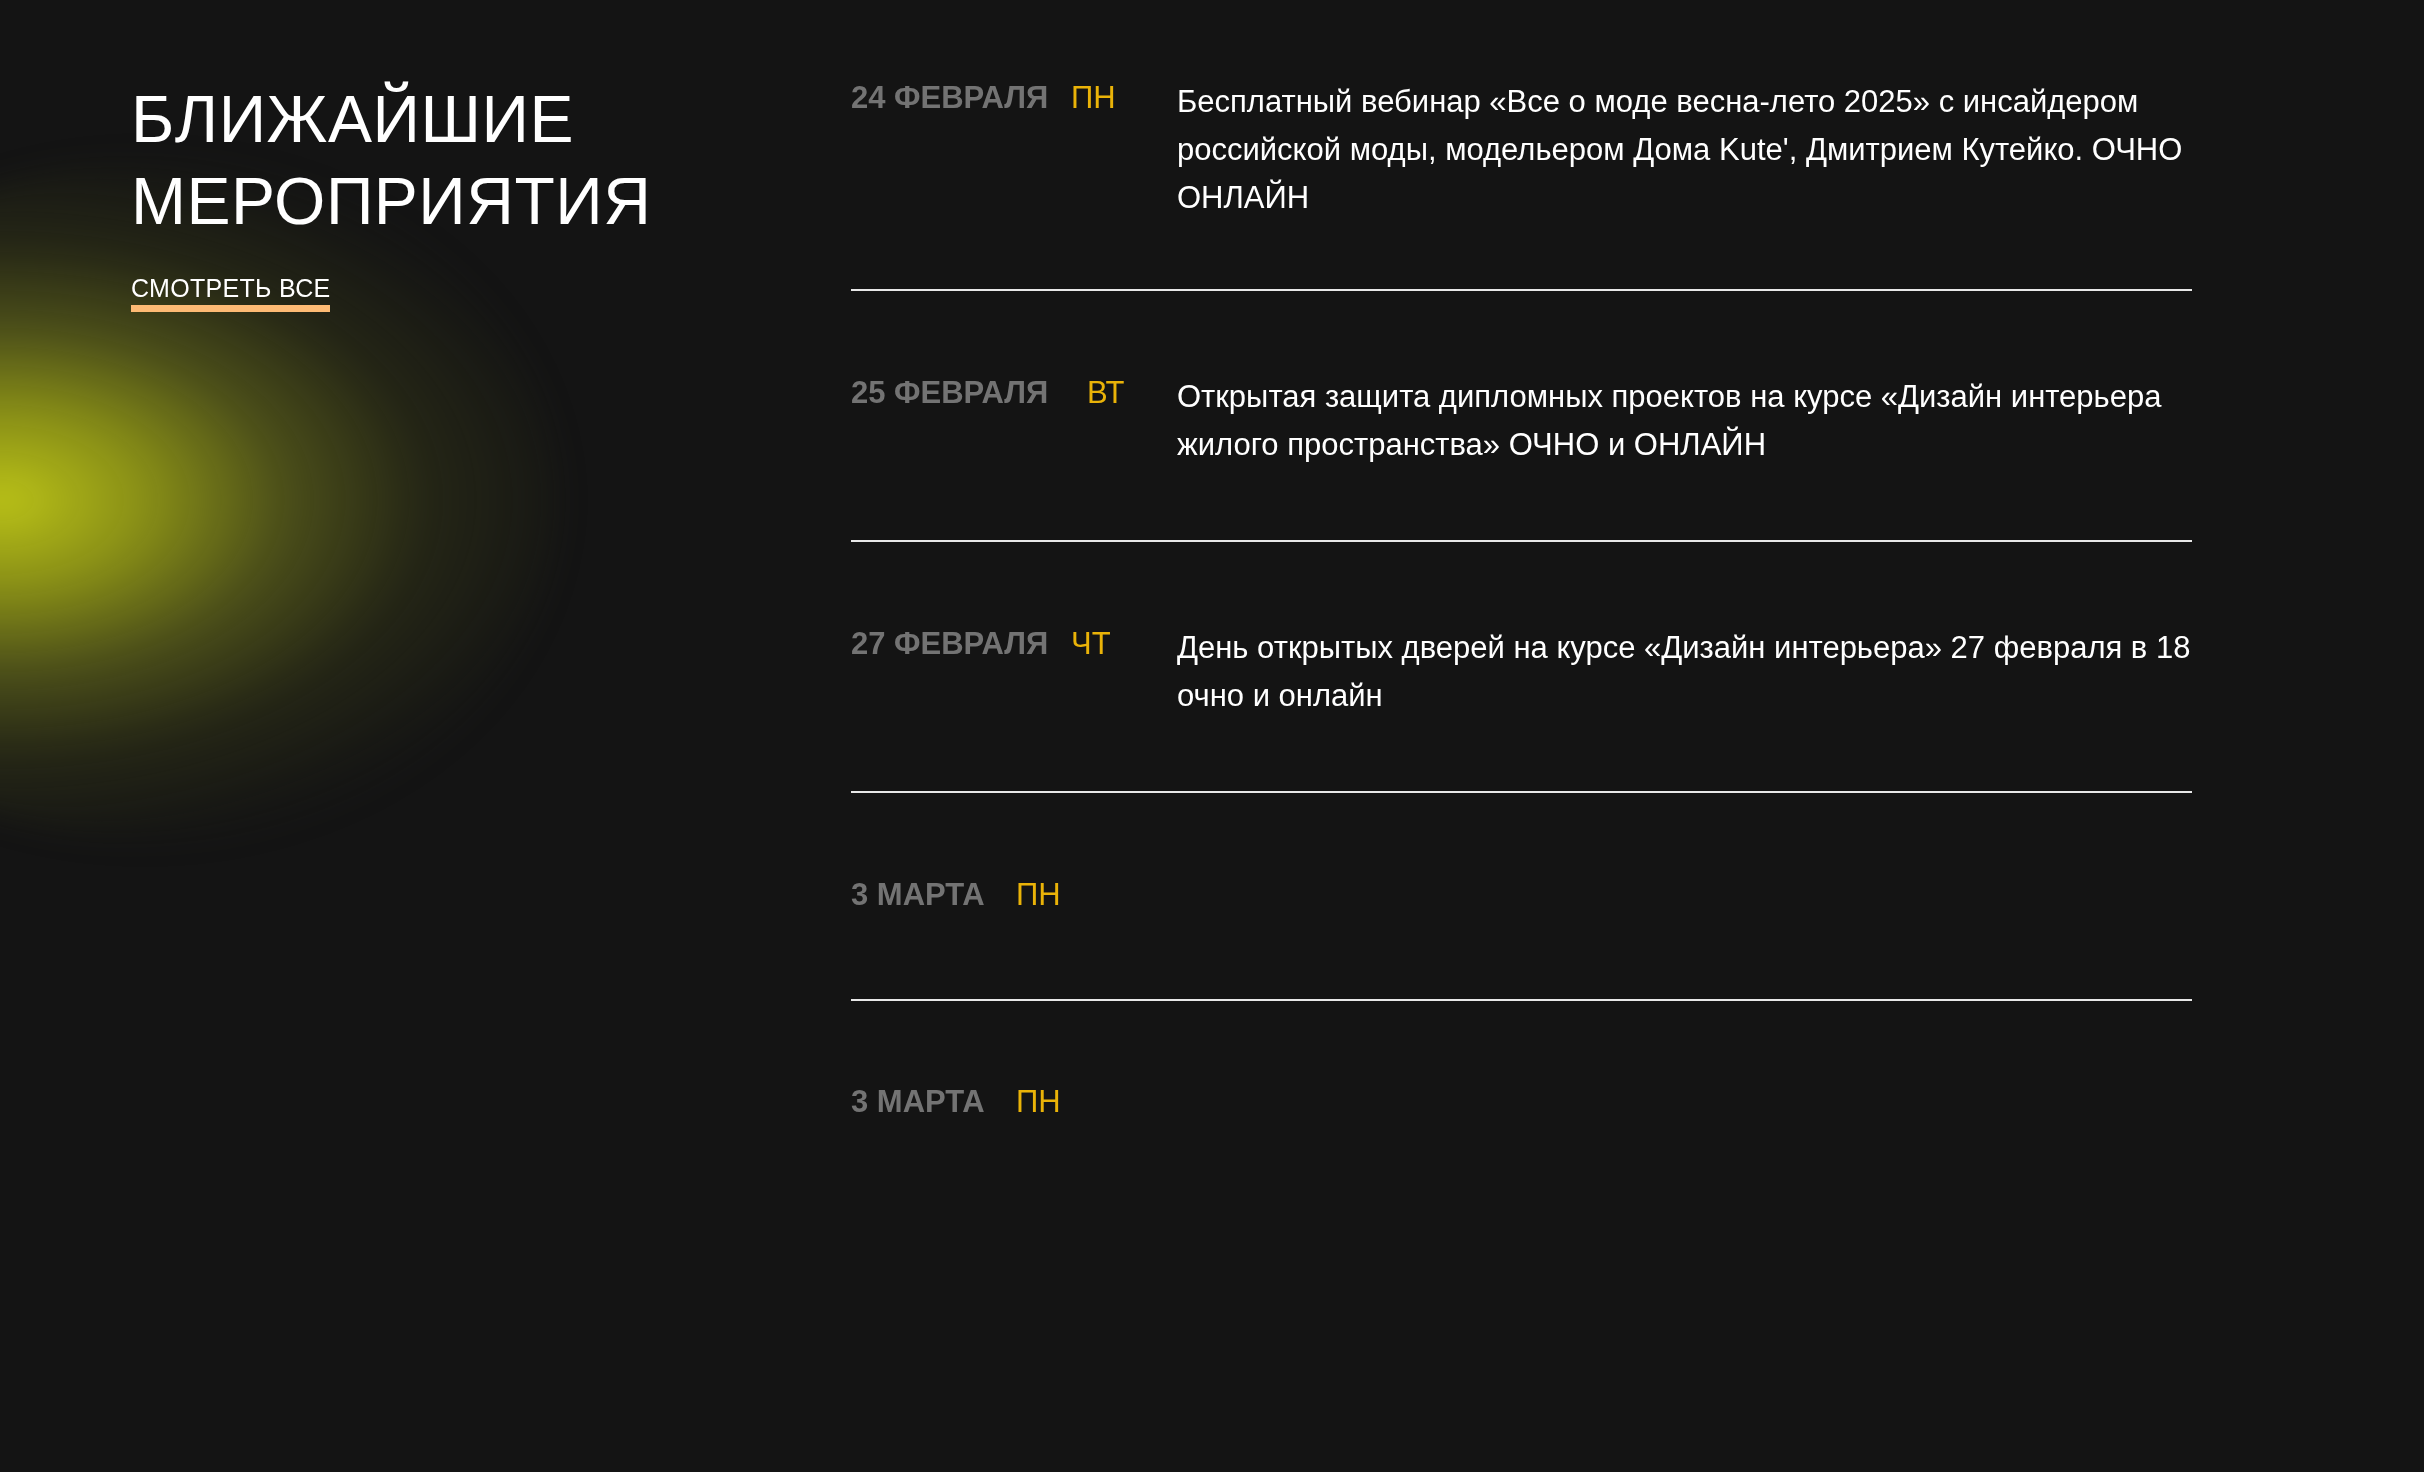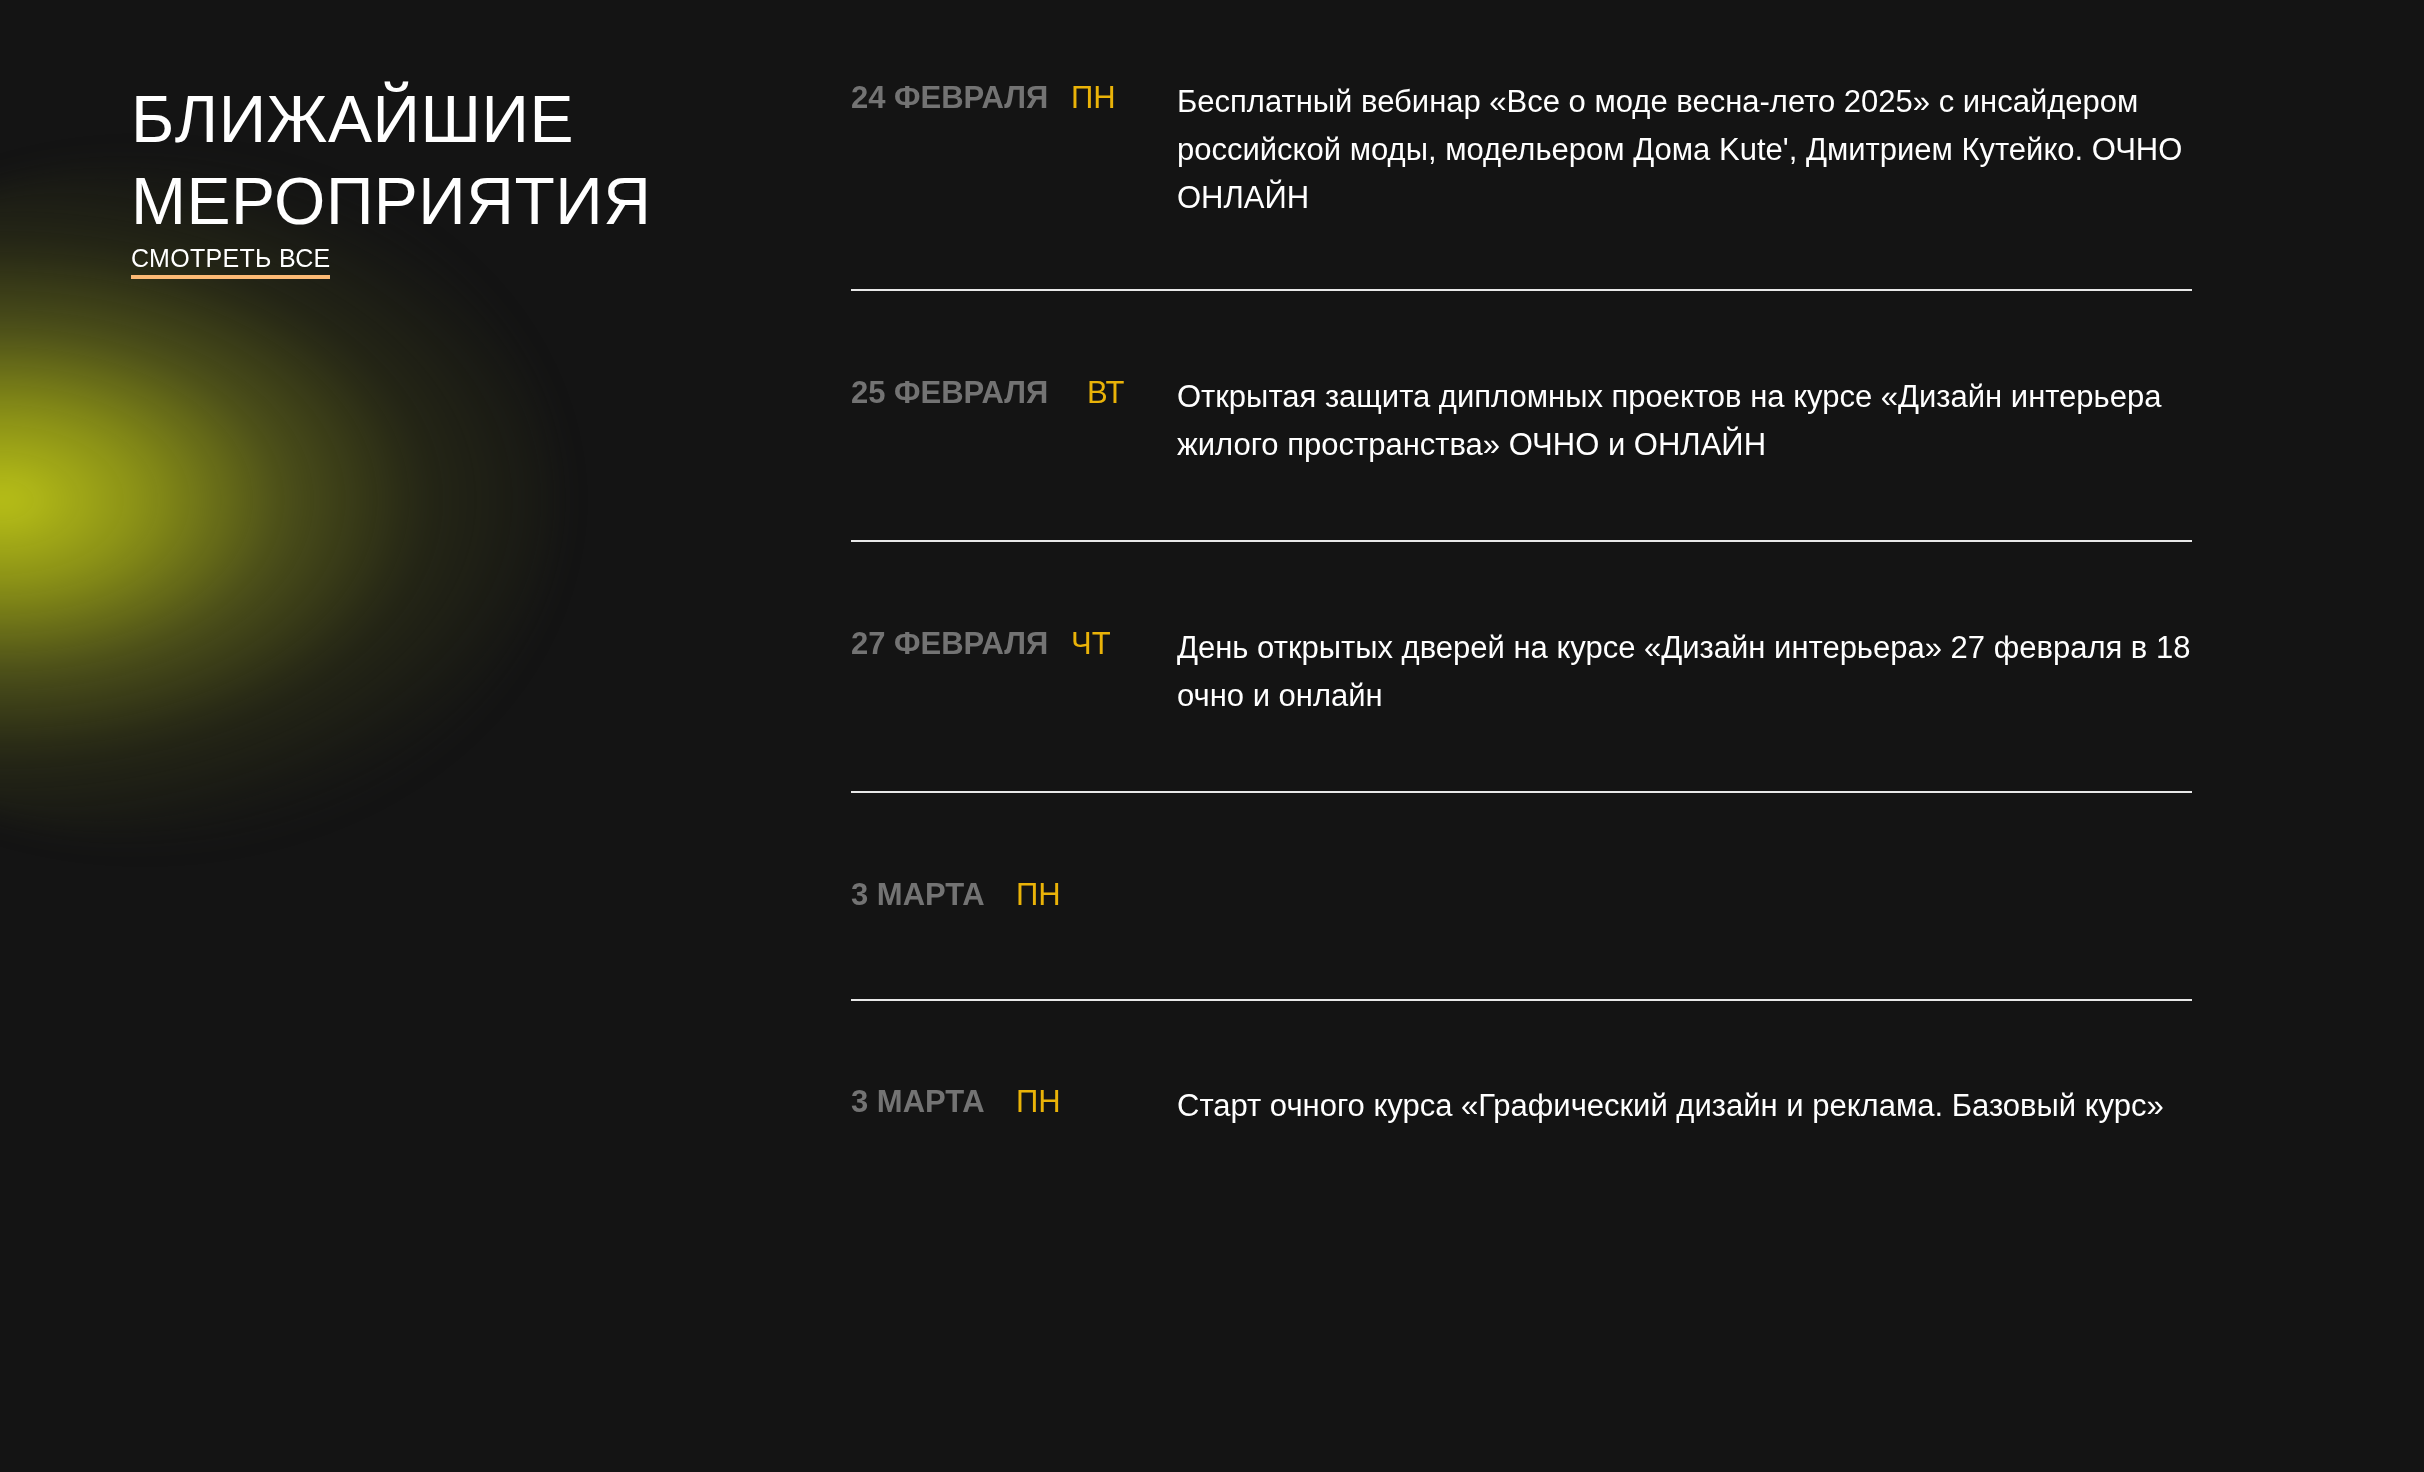--- a/index.html
+++ b/index.html
@@ -43,25 +43,26 @@
     }
     .section-title {
       font-size: 66px;
       line-height: 82px;
       font-weight: 400;
       letter-spacing: 0.5px;
       color: #ffffff;
     }
     .see-all {
       display: inline-block;
+      margin-top: 30px;
       font-size: 25px;
       line-height: 32px;
       color: #ffffff;
       text-decoration: none;
-      border-bottom: 4px solid #fdba74;
+      border-bottom: 7px solid #fdba74;
       padding-bottom: 1px;
       letter-spacing: 0.3px;
       cursor: pointer;
     }
     .events {
       position: absolute;
       left: 851px;
       top: 0;
       width: 1485px;
     }
@@ -201,21 +202,20 @@
       <span class="dow" style="top:0; left:165px;">ПН</span>
       <svg class="chev" style="top:-4px;" viewBox="0 0 24 30">
         <polyline points="8,7 16,15 8,23" fill="none" stroke="#ffffff" stroke-width="3" stroke-linecap="square"></polyline>
       </svg>
     </div>
     <div class="divider" style="top:999px;"></div>
 
     <div class="event" style="top:1082px; height:50px;">
       <span class="date" style="top:0;">3 МАРТА</span>
       <span class="dow" style="top:0; left:165px;">ПН</span>
-      <span class="title" style="top:0;">Старт очного курса «Графический дизайн и реклама. Базовый курс»</span>
       <svg class="chev" style="top:-5px;" viewBox="0 0 24 30">
         <polyline points="8,7 16,15 8,23" fill="none" stroke="#ffffff" stroke-width="3" stroke-linecap="square"></polyline>
       </svg>
     </div>
   </div>
 
   <div class="recaptcha">
     <svg class="logo" viewBox="0 0 60 44">
       <path d="M8,4 L44,4 L58,14 L52,28 L44,20 L20,20 Z" fill="#4a90e2"></path>
       <path d="M30,4 L44,4 L58,14 L52,28 L40,16 Z" fill="#1c3aa9"></path>

